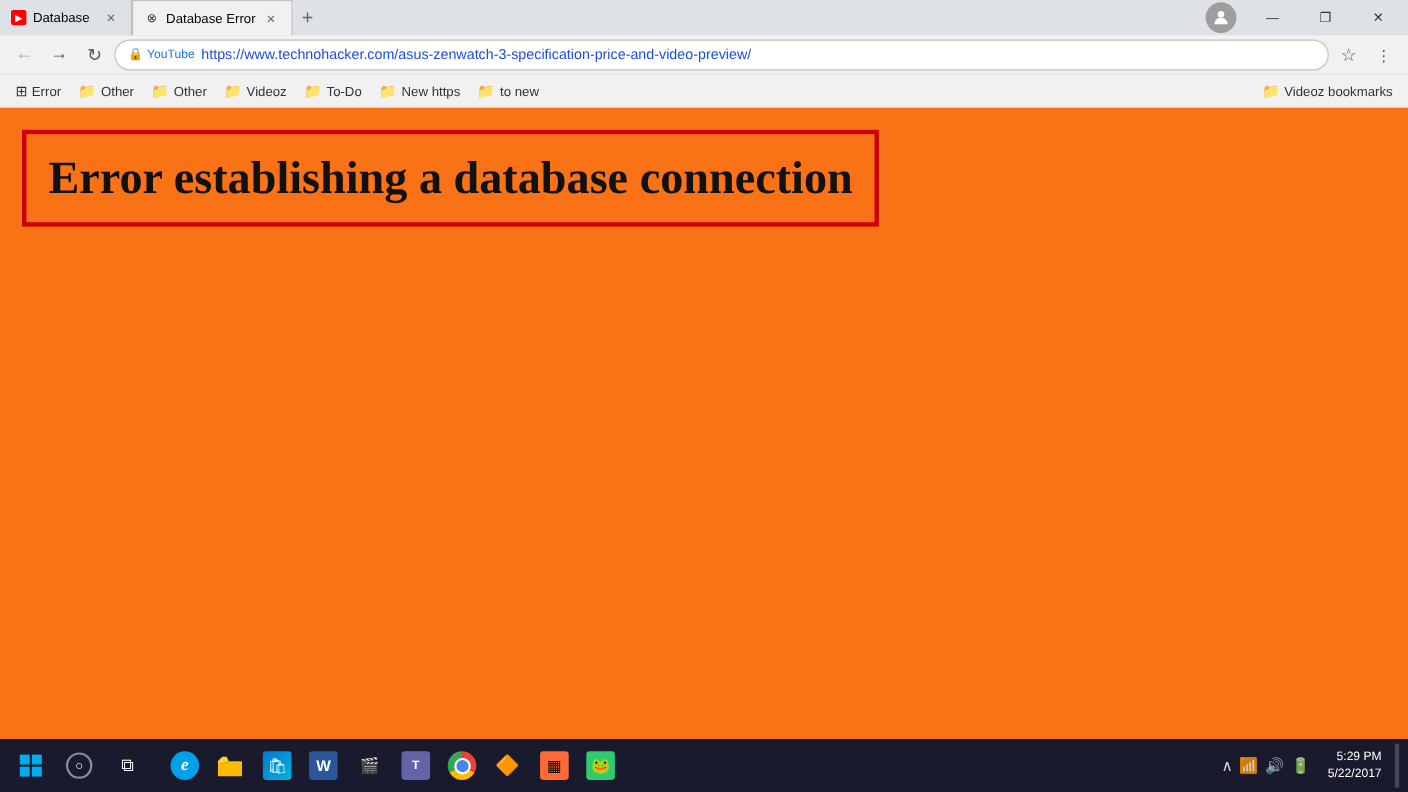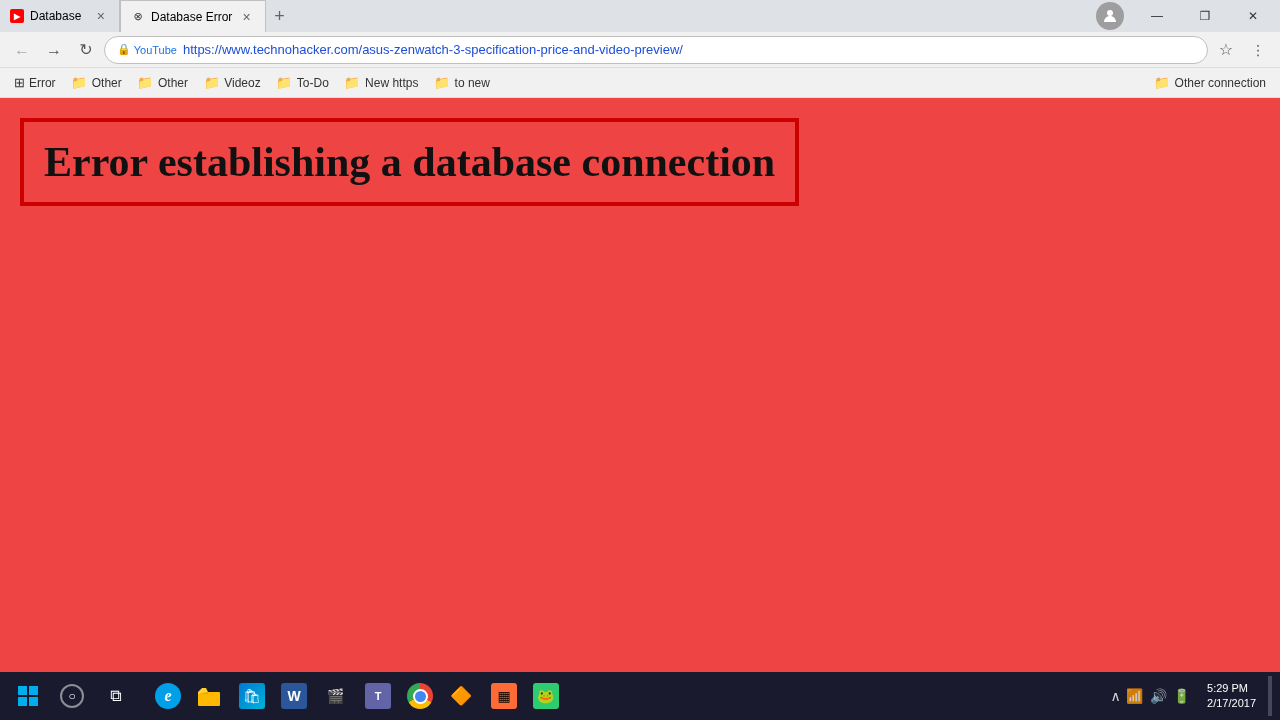--- a/index.html
+++ b/index.html
@@ -183,21 +183,21 @@
       font-size: 13px;
     }
     .bookmarks-right {
       margin-left: auto;
       display: flex;
       align-items: center;
     }
 
     
     .page-content {
-      background: #ef4444;
+      background: #f97316;
       flex: 1;
       height: calc(720px - 32px - 36px - 30px - 48px);
       overflow: auto;
       padding: 12px;
     }
     .error-box {
       border: 4px solid #cc0000;
       padding: 16px 20px;
       display: inline-block;
       margin: 8px;
@@ -251,21 +251,21 @@
       position: relative;
     }
     .taskbar-right {
       display: flex;
       align-items: center;
       gap: 4px;
       color: white;
       font-size: 11px;
     }
     .taskbar-time {
-      text-align: left;
+      text-align: right;
       line-height: 1.4;
       padding: 0 8px;
     }
     .taskbar-icons {
       display: flex;
       align-items: center;
       gap: 6px;
       padding: 0 4px;
       color: rgba(255,255,255,0.8);
       font-size: 14px;
@@ -389,21 +389,21 @@
     <span class="folder-icon">📁</span>
     <span>New https</span>
   </div>
   <div class="bookmark-item">
     <span class="folder-icon">📁</span>
     <span>to new</span>
   </div>
   <div class="bookmarks-right">
     <div class="bookmark-item">
       <span class="folder-icon">📁</span>
-      <span>Other connection</span>
+      <span>Videoz bookmarks</span>
     </div>
   </div>
 </div>
 
 <div class="page-content">
   <div class="error-box">
     <h1 class="error-text">Error establishing a database connection</h1>
   </div>
 </div>
 
@@ -467,17 +467,17 @@
 
   <div class="taskbar-right">
     <div class="taskbar-icons">
       <span class="taskbar-icon">∧</span>
       <span class="taskbar-icon">📶</span>
       <span class="taskbar-icon">🔊</span>
       <span class="taskbar-icon">🔋</span>
     </div>
     <div class="taskbar-time">
       <div>5:29 PM</div>
-      <div>2/17/2017</div>
+      <div>5/22/2017</div>
     </div>
     <span class="taskbar-icon" style="width:4px;height:40px;background:rgba(255,255,255,0.2);display:block;"></span>
   </div>
 </div>
 
 </body></html>

